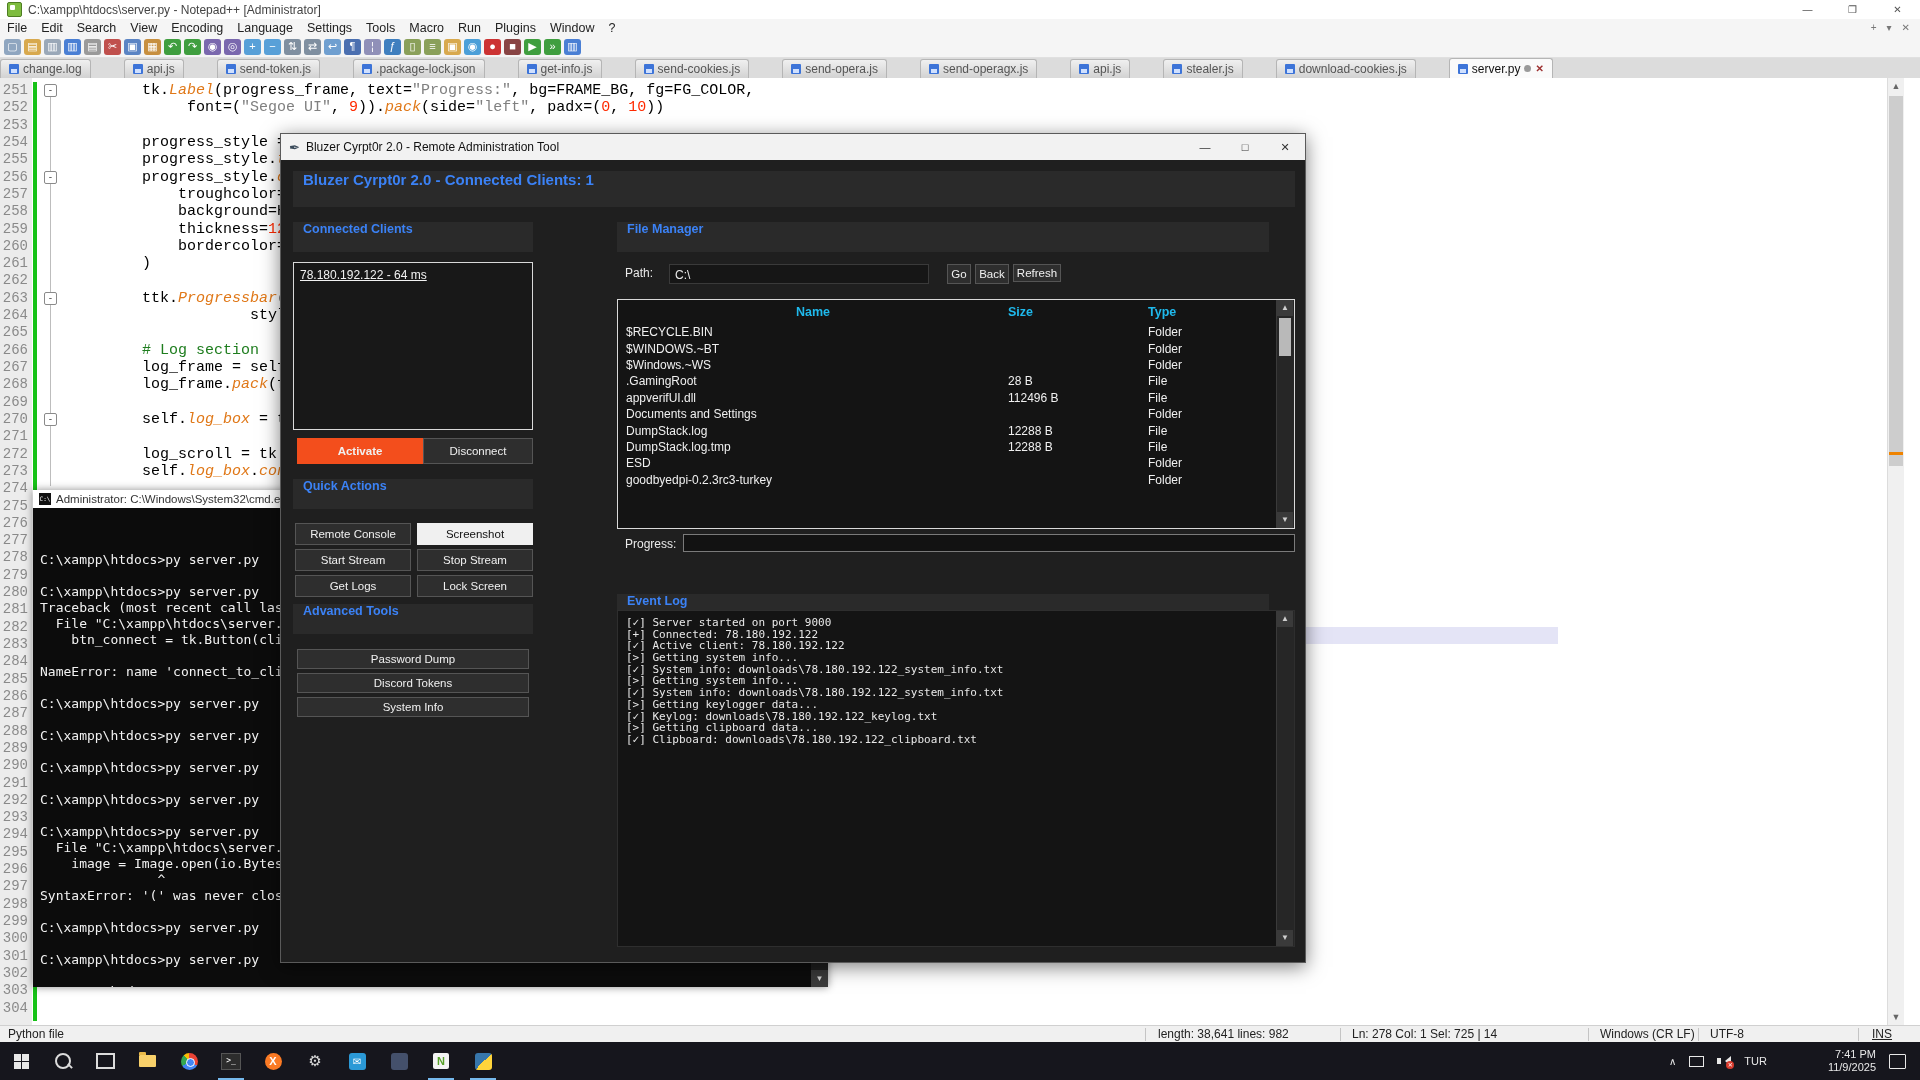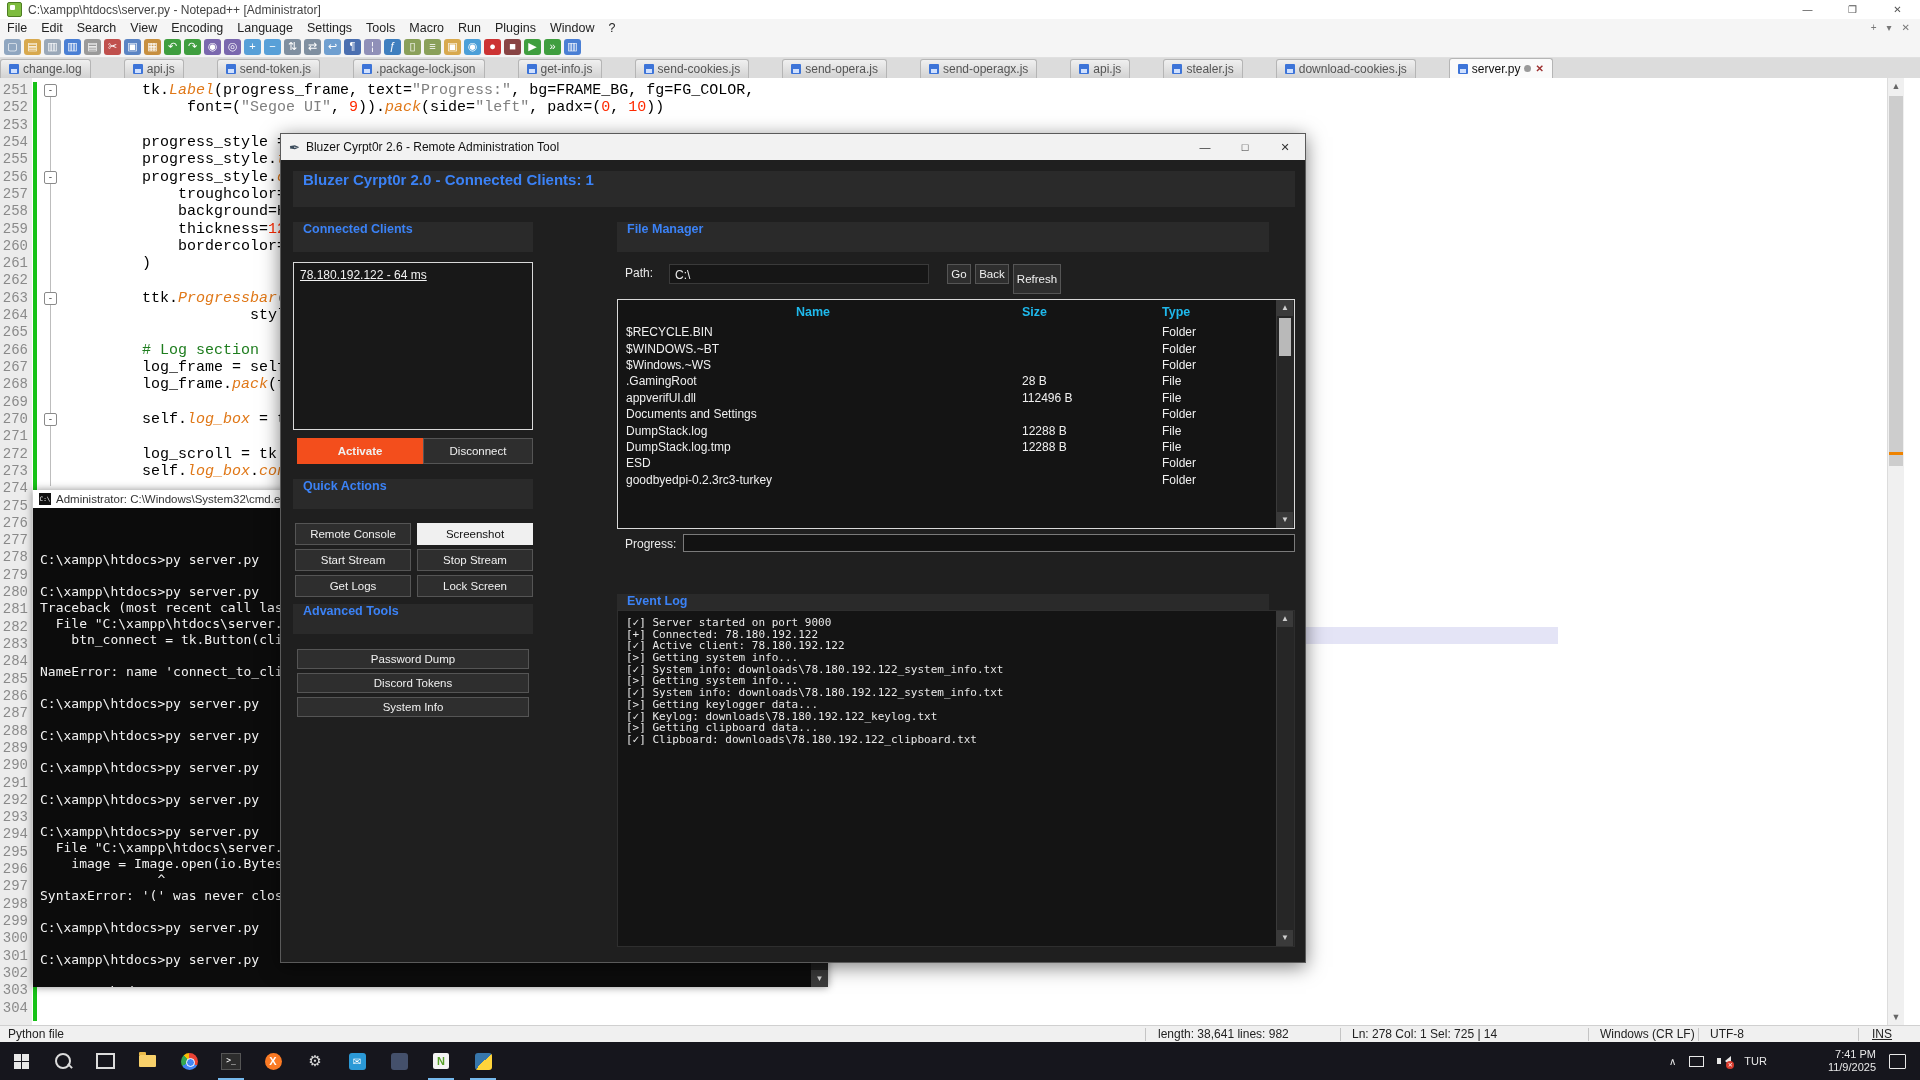--- a/index.html
+++ b/index.html
@@ -80,21 +80,21 @@
   .btn.qa-active{background:#f0f0f0;color:#111;border-color:#f0f0f0;}
   .qa-grid{position:absolute;display:grid;grid-template-columns:116px 116px;grid-auto-rows:22px;gap:4px 6px;}
   .qa-grid .btn{position:static;justify-content:center;}
   .pathrow{position:absolute;height:26px;font-size:12px;color:#eaeaea;}
   .path-entry{position:absolute;left:52px;top:2px;width:260px;height:20px;background:#161616;border:1px solid #3a3a3a;
     color:#eaeaea;font-size:12px;line-height:20px;padding-left:5px;box-sizing:border-box;}
   .ftable{position:absolute;background:#141414;border:1px solid #d9d9d9;box-sizing:border-box;overflow:hidden;}
   .fhead{display:flex;height:24px;align-items:center;color:#1fb9ec;font-weight:bold;font-size:12.5px;}
   .frow{display:flex;height:16.4px;align-items:center;font-size:12px;color:#f0f0f0;}
   .fc-name{width:390px;padding-left:8px;box-sizing:border-box;overflow:hidden;white-space:nowrap;}
-  .fc-size{width:140px;margin-left:14px;}
+  .fc-size{width:140px;}
   .fc-type{width:110px;}
   .fhead .fc-name{text-align:center;padding-left:0;}
   .dk-sb{position:absolute;right:0;top:0;width:17px;height:100%;background:#262626;border-left:1px solid #3a3a3a;}
   .dk-sb .sba{position:absolute;left:0;width:16px;height:16px;background:#3a3a3a;color:#cfcfcf;font-size:8px;text-align:center;line-height:16px;}
   .dk-sb .sbt{position:absolute;left:2px;top:18px;width:12px;height:38px;background:#b9b9b9;}
   .progress-track{position:absolute;height:18px;background:#121212;border:1px solid #7a7a7a;box-sizing:border-box;}
   .eventlog{position:absolute;background:#141414;border:1px solid #2e2e2e;box-sizing:border-box;overflow:hidden;}
   .ev-lines{position:absolute;left:8px;top:6px;font-family:"DejaVu Sans Mono",monospace;font-size:11px;color:#e8e8e8;}
   .evline{height:11.7px;line-height:11.7px;white-space:pre;}
   .lbl{position:absolute;font-size:12px;color:#eaeaea;}
@@ -526,21 +526,21 @@
       <div class="cmd-sb">
         <div class="sba" style="top:0;">▲</div>
         <div class="sba" style="bottom:0;">▼</div>
       </div>
     </div>
   </div>
 
   <div class="rat">
     <div class="rat-title">
       <span class="ticon">✒</span>
-      <span>Bluzer Cyrpt0r 2.6 - Remote Administration Tool</span>
+      <span>Bluzer Cyrpt0r 2.0 - Remote Administration Tool</span>
       <div class="rat-btns">
         <div class="rat-btn">—</div>
         <div class="rat-btn">□</div>
         <div class="rat-btn">✕</div>
       </div>
     </div>
 
     <div class="band h1" style="left:12px;top:37px;width:1002px;height:36px;">
       <span>Bluzer Cyrpt0r 2.0 - Connected Clients: 1</span>
     </div>
@@ -614,21 +614,21 @@
     </div>
     <div class="pathrow" style="left:336px;top:128px;width:678px;">
       <span class="lbl" style="left:8px;top:4px;">Path:</span>
       <div class="path-entry">C:\</div>
       <div class="btn" style="left:330px;top:2px;width:24px;height:20px;">
           <span>Go</span>
         </div>
       <div class="btn" style="left:358px;top:2px;width:34px;height:20px;">
           <span>Back</span>
         </div>
-      <div class="btn" style="left:396px;top:2px;width:48px;height:30px;">
+      <div class="btn" style="left:396px;top:2px;width:48px;height:18px;">
           <span>Refresh</span>
         </div>
     </div>
 
     <div class="ftable" style="left:336px;top:165px;width:678px;height:230px;">
       <div class="fhead">
         <span class="fc-name">Name</span>
         <span class="fc-size">Size</span>
         <span class="fc-type">Type</span>
       </div>

